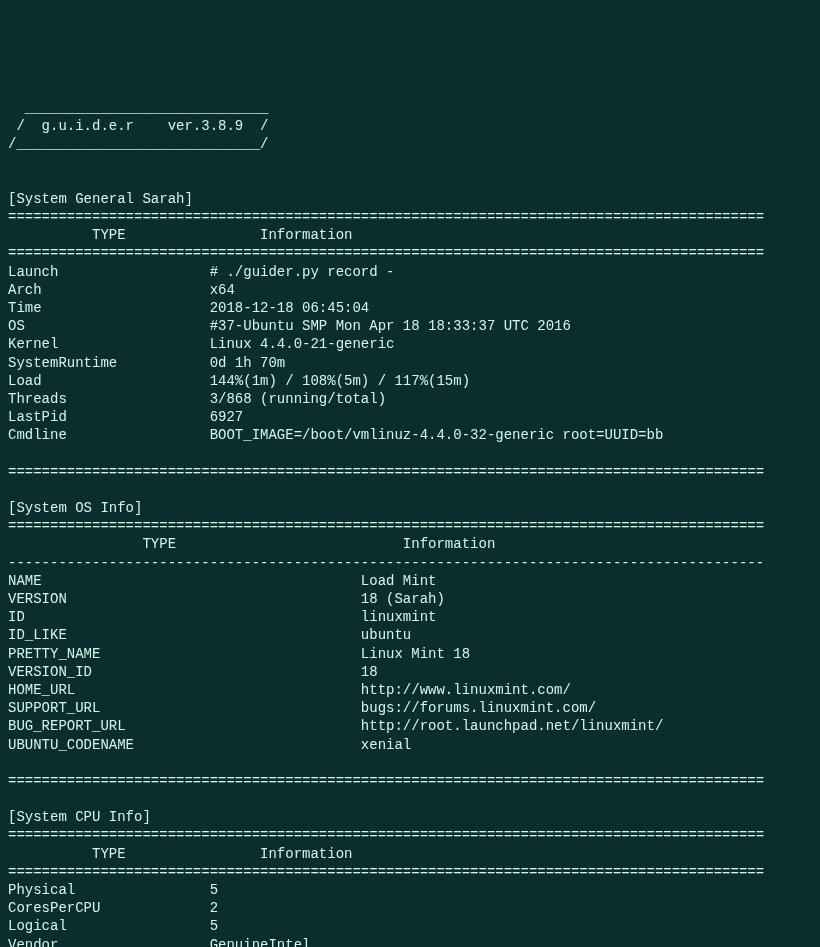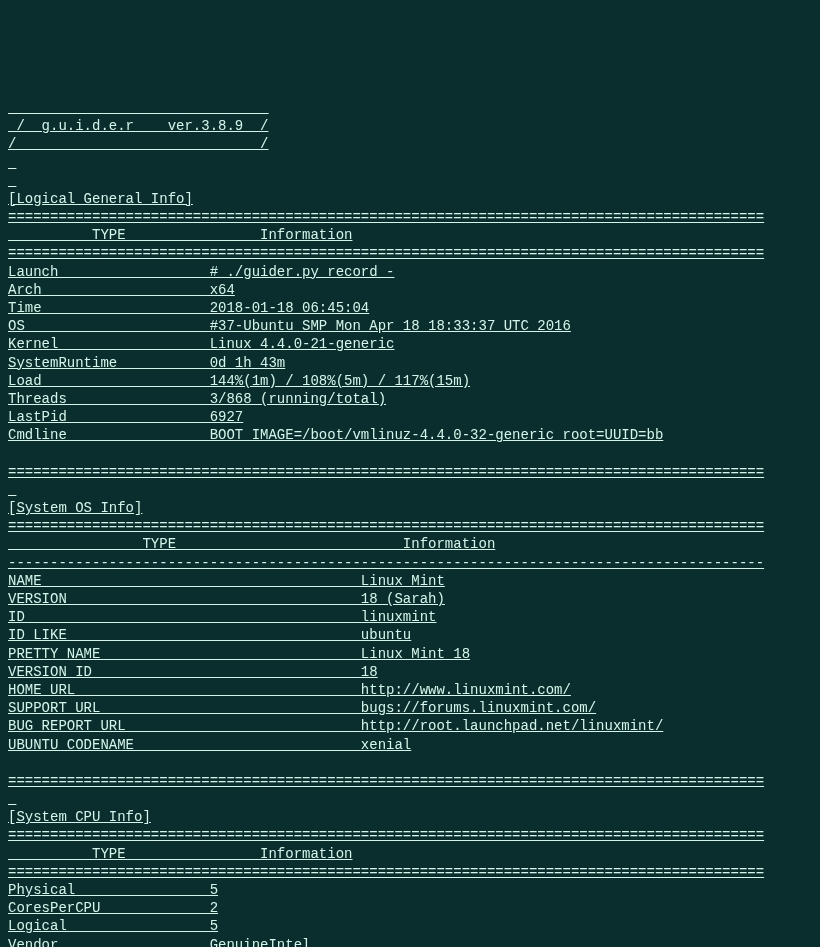--- a/index.html
+++ b/index.html
@@ -13,56 +13,55 @@
     width: 820px;
     height: 947px;
     overflow: hidden;
     white-space: pre;
   }
   .terminal {
     padding: 8px 8px 8px 8px;
   }
   .line {
     white-space: pre;
-    text-decoration: underline;
   }
 </style>
 </head>
 <body>
 
 
 
 <div class="terminal">
 <span class="line">  _____________________________</span>
 <span class="line"> /  g.u.i.d.e.r    ver.3.8.9  /</span>
 <span class="line">/_____________________________/</span>
 <span class="line"> </span>
 <span class="line"> </span>
-<span class="line">[Logical General Info]</span>
+<span class="line">[System General Sarah]</span>
 <span class="line" id="rule-d-1">==========================================================================================</span>
 <span class="line" id="hdr-general">          TYPE                Information</span>
 <span class="line" id="rule-d-2">==========================================================================================</span>
 <div id="rows-general"><span class="line">Launch                  # ./guider.py record -</span>
 <span class="line">Arch                    x64</span>
-<span class="line">Time                    2018-01-18 06:45:04</span>
+<span class="line">Time                    2018-12-18 06:45:04</span>
 <span class="line">OS                      #37-Ubuntu SMP Mon Apr 18 18:33:37 UTC 2016</span>
 <span class="line">Kernel                  Linux 4.4.0-21-generic</span>
-<span class="line">SystemRuntime           0d 1h 43m</span>
+<span class="line">SystemRuntime           0d 1h 70m</span>
 <span class="line">Load                    144%(1m) / 108%(5m) / 117%(15m)</span>
 <span class="line">Threads                 3/868 (running/total)</span>
 <span class="line">LastPid                 6927</span>
 <span class="line">Cmdline                 BOOT_IMAGE=/boot/vmlinuz-4.4.0-32-generic root=UUID=bb</span>
 </div>
 <span class="line" id="rule-d-3">==========================================================================================</span>
 <span class="line"> </span>
 <span class="line">[System OS Info]</span>
 <span class="line" id="rule-d-4">==========================================================================================</span>
 <span class="line" id="hdr-os">                TYPE                           Information</span>
 <span class="line" id="rule-s-1">------------------------------------------------------------------------------------------</span>
-<div id="rows-os"><span class="line">NAME                                      Linux Mint</span>
+<div id="rows-os"><span class="line">NAME                                      Load Mint</span>
 <span class="line">VERSION                                   18 (Sarah)</span>
 <span class="line">ID                                        linuxmint</span>
 <span class="line">ID_LIKE                                   ubuntu</span>
 <span class="line">PRETTY_NAME                               Linux Mint 18</span>
 <span class="line">VERSION_ID                                18</span>
 <span class="line">HOME_URL                                  http://www.linuxmint.com/</span>
 <span class="line">SUPPORT_URL                               bugs://forums.linuxmint.com/</span>
 <span class="line">BUG_REPORT_URL                            http://root.launchpad.net/linuxmint/</span>
 <span class="line">UBUNTU_CODENAME                           xenial</span>
 </div>

